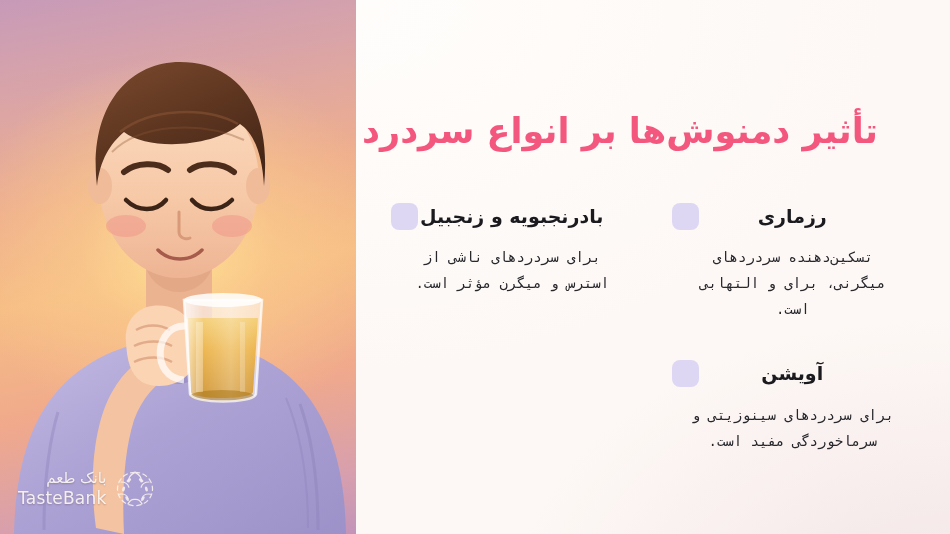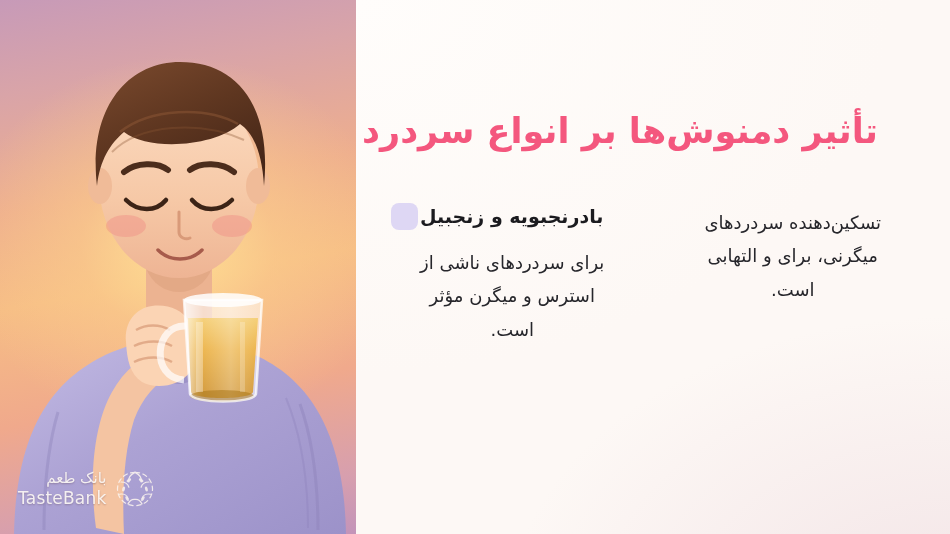--- a/index.html
+++ b/index.html
@@ -83,25 +83,26 @@
   .tile {
     flex: 0 0 auto;
     width: 27px;
     height: 27px;
     border-radius: 8px;
     background: #DED7F4;
   }
   .card-desc {
     margin-top: 10px;
     text-align: center;
-    font-size: 18px;
+    font-size: 14px;
     line-height: 1.85;
     color: #26262b;
     direction: rtl;
     padding: 0 14px;
+    font-family: Liberation Mono, monospace;
   }
 
   
   .art-panel {
     position: absolute;
     top: 0;
     left: 0;
     width: 356px;
     height: 534px;
     overflow: hidden;
@@ -151,33 +152,42 @@
 
 <div class="slide">
 
   <div class="content-panel">
 
     <div class="title">تأثیر دمنوش‌ها بر انواع سردرد</div>
 
     <div class="grid">
 
       <div class="card">
+        <div class="card-head">
+          <div class="card-title">رزماری</div>
+          <div class="tile"></div>
+        </div>
         <div class="card-desc">تسکین‌دهنده سردردهای میگرنی، برای و التهابی است.</div>
       </div>
 
       <div class="card">
         <div class="card-head">
           <div class="card-title">بادرنجبویه و زنجبیل</div>
           <div class="tile"></div>
         </div>
         <div class="card-desc">برای سردردهای ناشی از استرس و میگرن مؤثر است.</div>
       </div>
 
 
       <div class="card">
+        <div class="card-head">
+          <div class="card-title">آویشن</div>
+          <div class="tile"></div>
+        </div>
+        <div class="card-desc">برای سردردهای سینوزیتی و سرماخوردگی مفید است.</div>
       </div>
 
     </div>
   </div>
 
   <div class="art-panel">
     <div class="glow"></div>
 
     <svg class="art-svg" viewBox="0 0 356 534" preserveAspectRatio="xMidYMid slice">
       <defs>

